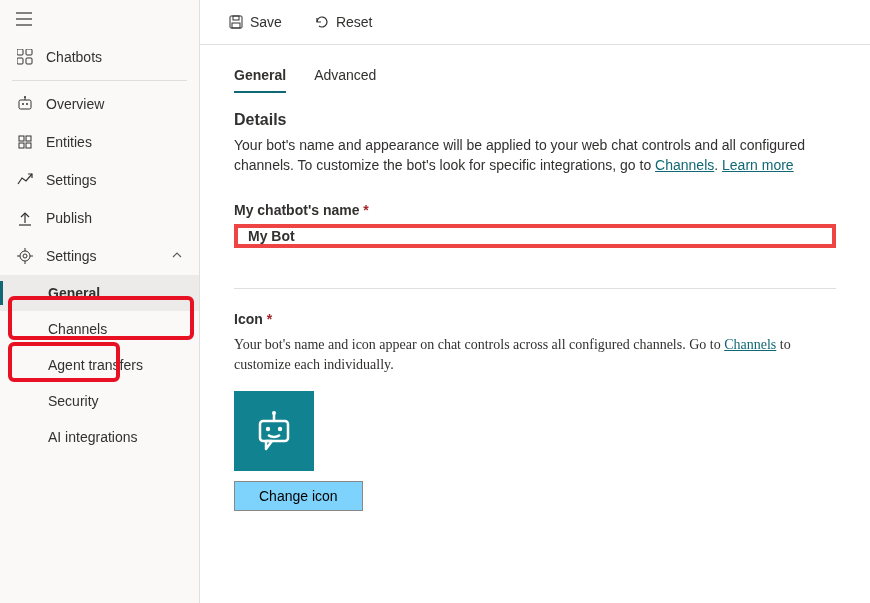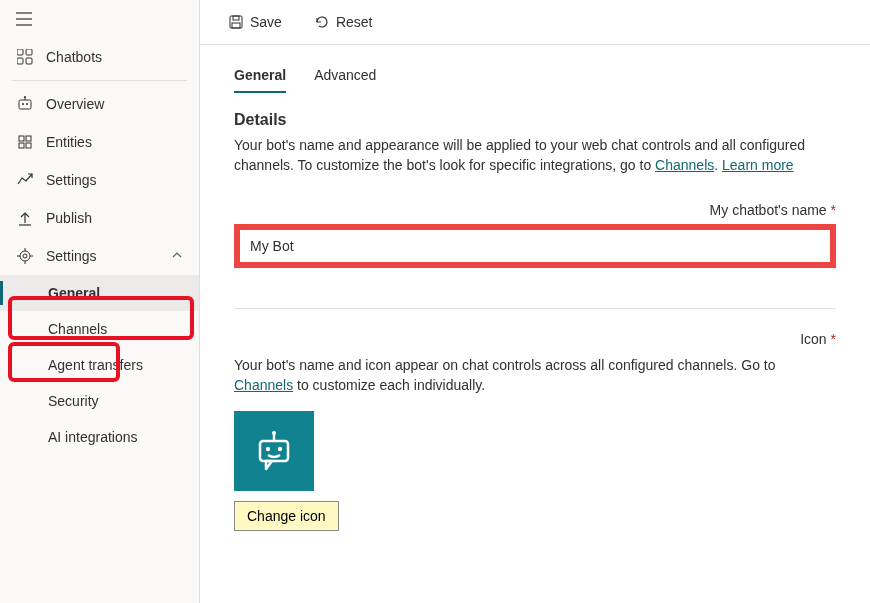--- a/index.html
+++ b/index.html
@@ -150,60 +150,60 @@
       color: #323130;
       line-height: 1.45;
       margin-bottom: 26px;
     }
     .description a, .link {
       color: #0f6873;
       text-decoration: underline;
       cursor: pointer;
     }
     .field-label {
-      font-weight: 400;
+      font-weight: 700;
       margin-bottom: 6px;
       display: block;
-      text-align: right;
     }
     .req { color: #a4262c; }
     .text-input {
       width: 100%;
       max-width: 605px;
-      padding: 8px 10px;
-      border: 6px solid #ef4444;
+      padding: 0 10px;
+      border: 4px solid #ef4444;
       font-family: inherit;
       font-size: 14px;
       color: #323130;
       outline: none;
+      font-weight: bold;
     }
     .section-gap {
       height: 1px;
       background: #e1dfdd;
       margin: 40px 0 22px 0;
       max-width: 605px;
     }
     .icon-preview {
       width: 80px;
       height: 80px;
       background: #118290;
       display: flex;
       align-items: center;
       justify-content: center;
       margin: 16px 0 10px 0;
     }
     .btn-secondary {
-      padding: 6px 12px;
+      padding: 6px 24px;
       border: 1px solid #8a8886;
-      background: #fef9c3;
+      background: #7dd3fc;
       font-family: inherit;
       font-size: 14px;
       cursor: pointer;
     }
-    .desc2 { line-height:1.45; margin: 8px 0 4px 0; max-width: 605px;}
+    .desc2 { line-height:1.45; margin: 8px 0 4px 0; max-width: 605px; font-family: Liberation Serif, serif;}
   </style>
 </head>
 <body>
 
 <div class="layout">
 
   <div class="sidebar">
     <div class="hamburger">
       <svg width="16" height="14" viewBox="0 0 16 14">
         <line x1="0" y1="1" x2="16" y2="1" stroke="#323130" stroke-width="1.2"></line>

